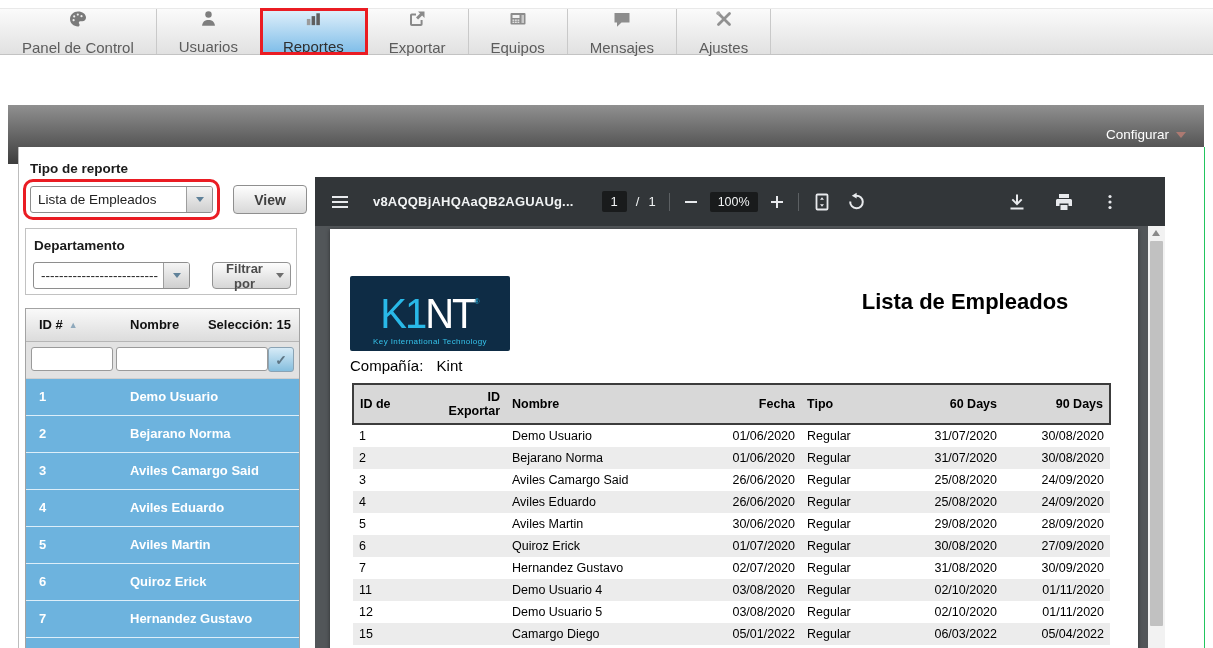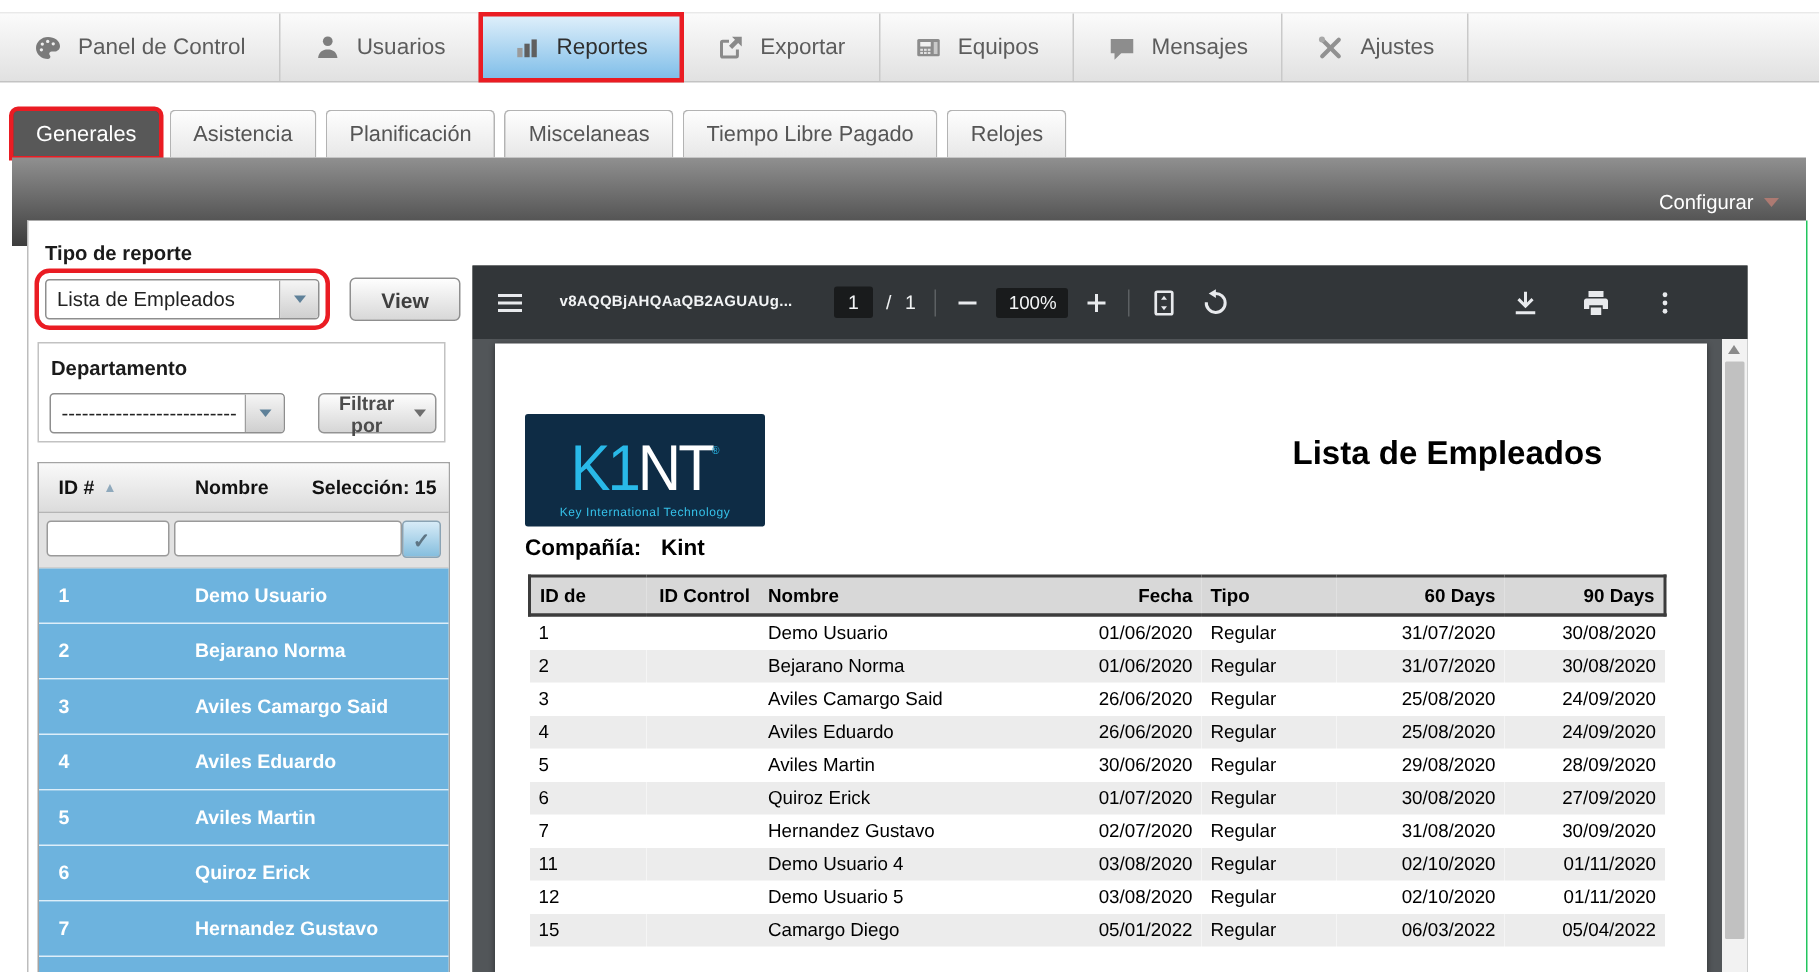--- a/index.html
+++ b/index.html
@@ -5,21 +5,21 @@
   html,body{margin:0;padding:0;background:#fff;}
   .screen{position:relative;width:1213px;height:648px;background:#fff;overflow:hidden;
           font-family:"Liberation Sans",sans-serif;color:#333;}
 
   
   .navbar{position:absolute;top:8px;left:0;right:0;height:45px;
           background:linear-gradient(#fbfbfb,#e1e1e1);
           border-top:1px solid #e9e9e9;border-bottom:1px solid #c3c3c3;
           display:flex;align-items:stretch;}
   .nav-item{display:flex;align-items:center;gap:10px;padding:0 22px;
-            border-right:1px solid #c9c9c9;font-size:15px;color:#5c5c5c;cursor:pointer;}
+            border-right:1px solid #c9c9c9;font-size:15px;color:#5c5c5c;cursor:pointer;flex-direction:column;}
   .nav-item.selected{background:linear-gradient(#e2f1fb,#7cbce8);color:#2f2f2f;}
   .nav-item.annotated{outline:3px solid #ea1c23;outline-offset:-2px;}
   .nav-icon svg{display:block;}
 
   
   .tabs{position:absolute;top:73px;left:8px;display:flex;gap:6px;height:32px;align-items:flex-end;}
   .tab{display:flex;align-items:center;height:31px;padding:0 15px;
        background:linear-gradient(#fefefe,#e7e7e7);border:1px solid #b3b3b3;border-bottom:none;
        border-radius:4px 4px 0 0;font-size:14.5px;color:#555;cursor:pointer;}
   .tab.selected{background:#585858;color:#fff;border-color:#474747;}
@@ -82,21 +82,21 @@
            color:#fff;font-size:13px;font-weight:bold;cursor:pointer;}
   .emp-row-id{position:absolute;left:13px;top:10px;}
   .emp-row-name{position:absolute;left:104px;top:10px;white-space:nowrap;}
 
   
   .pdf-embed{position:absolute;left:296px;top:30px;width:850px;height:471px;background:#525659;}
   .pdf-toolbar{position:absolute;top:0;left:0;right:0;height:49px;background:#323639;
                display:flex;align-items:center;padding:0 16px;box-sizing:border-box;color:#f1f3f4;}
   .pdf-icon-btn{display:flex;align-items:center;justify-content:center;cursor:pointer;}
   .pdf-icon-btn svg{display:block;}
-  .pdf-filename{margin-left:24px;font-size:10px;font-weight:bold;letter-spacing:.2px;
+  .pdf-filename{margin-left:24px;font-size:13px;font-weight:bold;letter-spacing:.2px;
                 max-width:215px;overflow:hidden;text-overflow:ellipsis;white-space:nowrap;}
   .page-group{display:flex;align-items:center;gap:9px;margin-left:28px;font-size:13px;}
   .page-box{background:#191b1c;border-radius:2px;padding:3px 9px;cursor:text;}
   .tsep{width:1px;height:18px;background:#5c6063;margin:0 13px;}
   .zoom-box{background:#191b1c;border-radius:2px;padding:3px 8px;font-size:12.5px;margin:0 11px;cursor:pointer;}
   .gap14{width:14px;}
   .pdf-right{margin-left:auto;display:flex;align-items:center;gap:27px;margin-right:30px;}
 
   .pdf-body{position:absolute;top:49px;left:0;right:17px;bottom:0;background:#525659;overflow:hidden;}
   .pdf-page{position:absolute;left:15px;top:3px;width:808px;height:520px;background:#fff;
@@ -109,21 +109,21 @@
   
   .doc-logo{position:absolute;left:20px;top:47px;width:160px;height:75px;background:#0e2c45;border-radius:2px;overflow:hidden;}
   .logo-text{text-align:center;margin-top:1px;font-size:40px;letter-spacing:-2px;line-height:50px;
              transform:scaleY(1.08);font-weight:normal;}
   .logo-cyan{color:#29b9e8;}
   .logo-white{color:#fff;}
   .logo-reg{color:#29b9e8;font-size:7px;vertical-align:22px;letter-spacing:0;}
   .logo-sub{position:absolute;bottom:5px;left:0;right:0;text-align:center;color:#35c2ea;font-size:8px;letter-spacing:.4px;}
   .doc-title{position:absolute;left:470px;top:60px;width:330px;text-align:center;
              font-size:22px;font-weight:bold;color:#000;}
-  .doc-company{position:absolute;left:20px;top:128px;font-size:15px;font-weight:bold;color:#000;}
+  .doc-company{position:absolute;left:20px;top:128px;font-size:15px;font-weight:normal;color:#000;}
   .doc-company-value{margin-left:9px;}
   .doc-table{position:absolute;left:22px;top:154px;width:757px;border-collapse:collapse;
              font-size:12.5px;color:#000;table-layout:fixed;}
   .doc-table th{background:#d8d8d8;font-weight:bold;padding:5px 6px;
                 border-top:2px solid #3c3c3c;border-bottom:2px solid #3c3c3c;}
   .doc-table th:first-child{border-left:2px solid #3c3c3c;}
   .doc-table th:last-child{border-right:2px solid #3c3c3c;}
   .doc-table td{padding:4px 6px;white-space:nowrap;overflow:hidden;}
   .doc-table tr.alt td{background:#ececec;}
   .a-l{text-align:left;}
@@ -214,28 +214,20 @@
               <rect x="8.6" y="0.8" width="2.8" height="18.4" rx="1.4" transform="rotate(45 10 10)"></rect>
               <rect x="8.6" y="0.8" width="2.8" height="18.4" rx="1.4" transform="rotate(-45 10 10)"></rect>
               <circle cx="4.3" cy="4.3" r="2" fill="#a8a8a8"></circle>
             </g>
           </svg>
         </span>
         <span class="nav-label">Ajustes</span>
       </div>
     </nav>
 
-  <div class="tabs" id="tabs">
-      <div class="tab selected annotated">Generales</div>
-      <div class="tab">Asistencia</div>
-      <div class="tab">Planificación</div>
-      <div class="tab">Miscelaneas</div>
-      <div class="tab">Tiempo Libre Pagado</div>
-      <div class="tab">Relojes</div>
-    </div>
 
   <div class="portlet-header">
     <div class="configurar">
       <span>Configurar</span>
       <span class="cfg-caret"></span>
     </div>
   </div>
 
   <div class="panel">
 
@@ -402,21 +394,21 @@
                 <col style="width:75px">
                 <col style="width:190px">
               <col style="width:105px">
                 <col style="width:90px">
                 <col style="width:112px">
                 <col style="width:107px">
             </colgroup>
             <thead id="docHead">
                 <tr>
                   <th class="a-l">ID de</th>
-                  <th class="a-r">ID Control</th>
+                  <th class="a-r">ID Exportar</th>
                   <th class="a-l">Nombre</th>
                   <th class="a-r">Fecha</th>
                   <th class="a-l">Tipo</th>
                   <th class="a-r">60 Days</th>
                   <th class="a-r">90 Days</th>
                 </tr>
               </thead>
             <tbody id="docBody">
                 <tr>
                   <td class="a-l">1</td>

